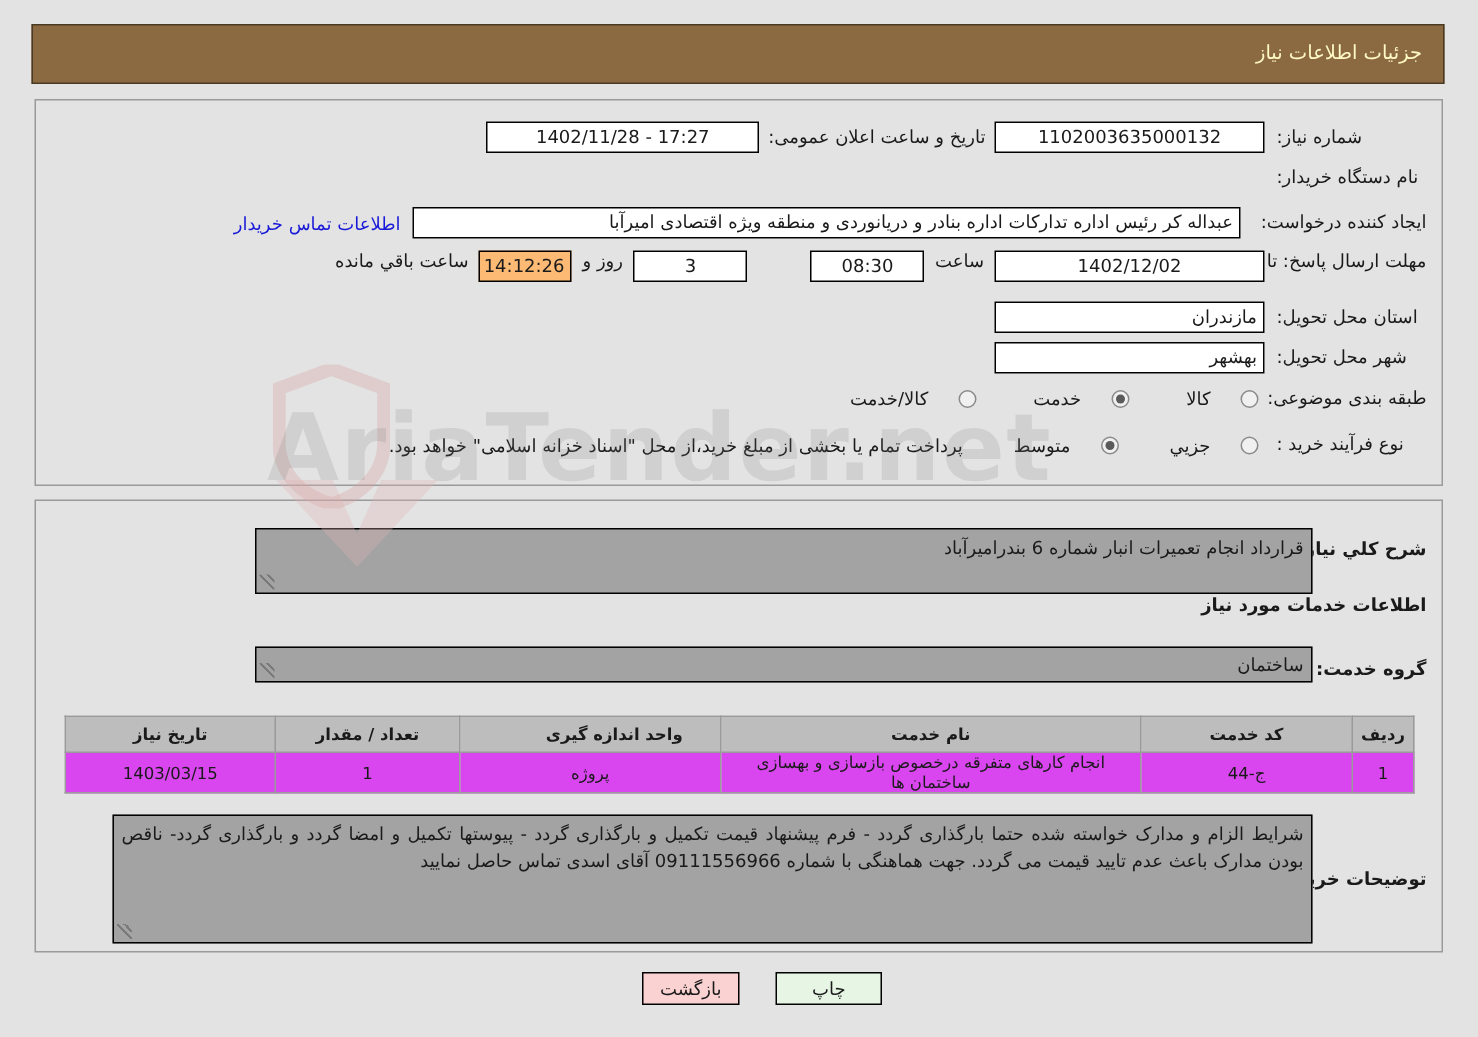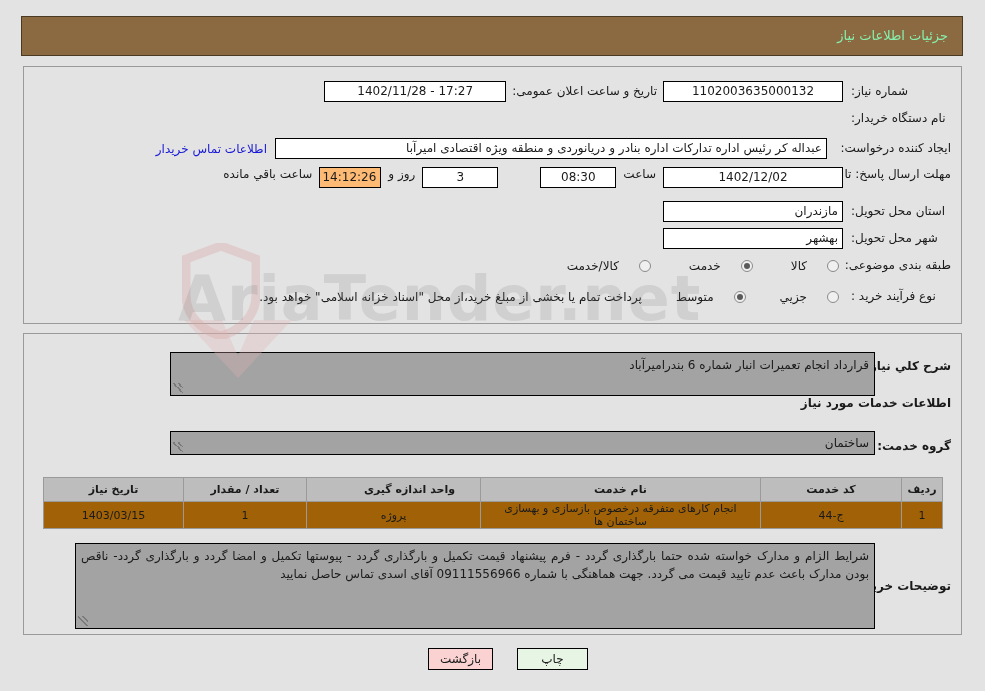--- a/index.html
+++ b/index.html
@@ -64,21 +64,21 @@
     height: 40px;
     background: #8b6a42;
     border: 1px solid #4a3a24;
     box-sizing: border-box;
     z-index: 2;
   }
   .title-bar .title-text {
     position: absolute;
     right: 14px;
     top: 11px;
-    color: #86efac;
+    color: #fef9c3;
     font-size: 13px;
   }
 
   
   .panel {
     position: absolute;
     border: 1px solid #9a9a9a;
     background: #e3e3e3;
     box-sizing: border-box;
     z-index: 2;
@@ -199,21 +199,21 @@
   #svc-table th {
     background: #bdbdbd;
     border: 1px solid #9a9a9a;
     height: 23px;
     font-weight: bold;
     font-size: 11px;
     color: #1a1a1a;
     padding: 0 4px;
   }
   #svc-table td {
-    background: #a16207;
+    background: #d946ef;
     border: 1px solid #9a9a9a;
     height: 26px;
     text-align: center;
     font-size: 11px;
     color: #1a1a1a;
     padding: 0 4px;
   }
 
   
   .btn {

